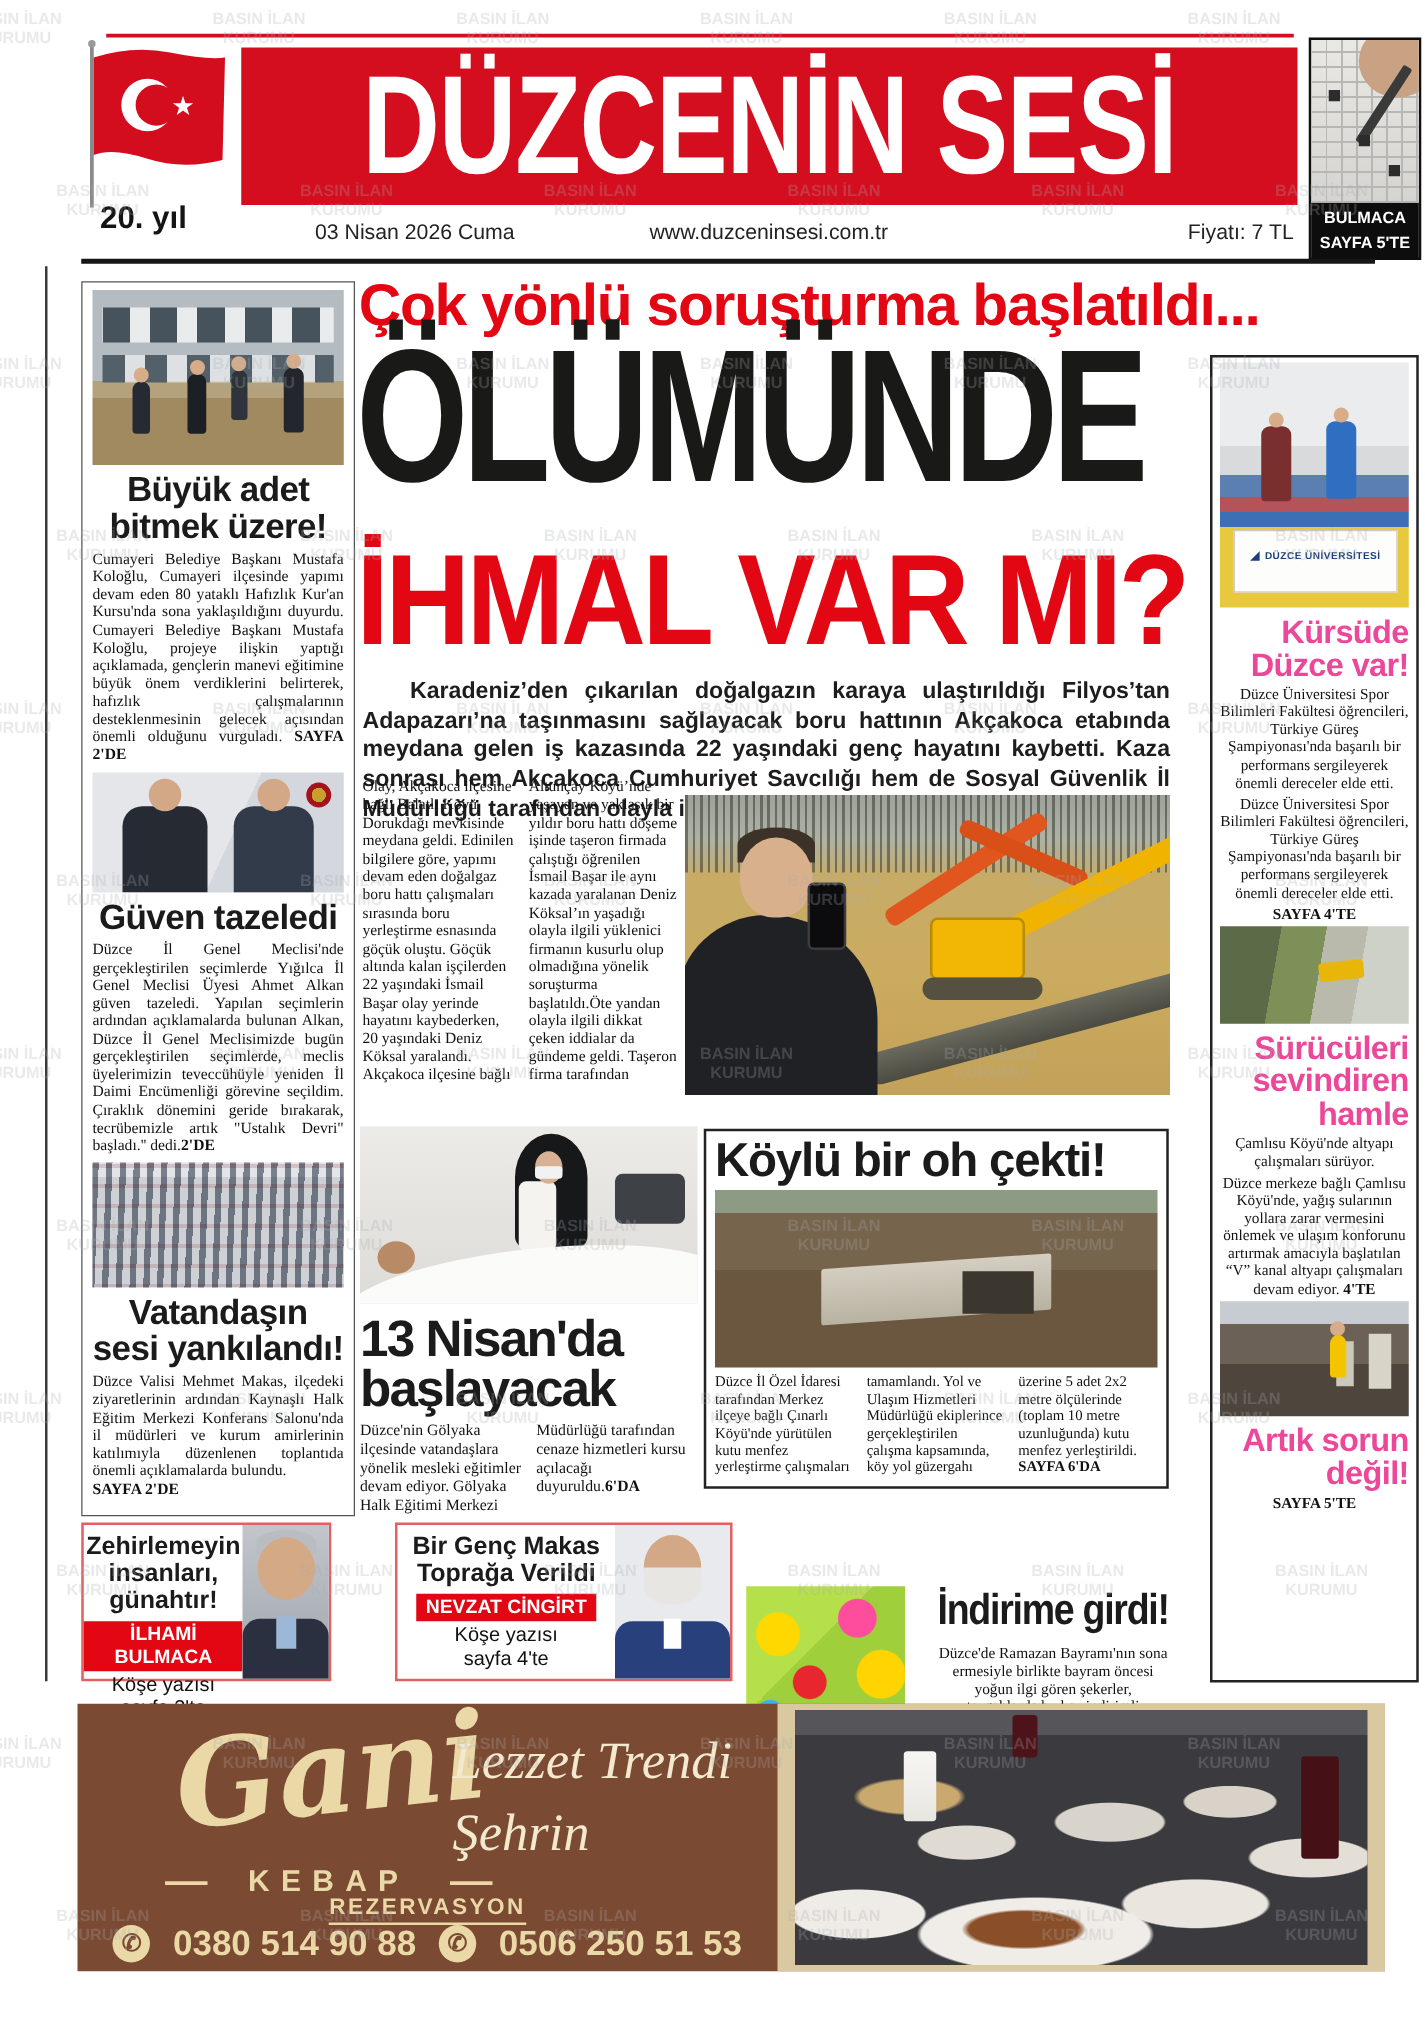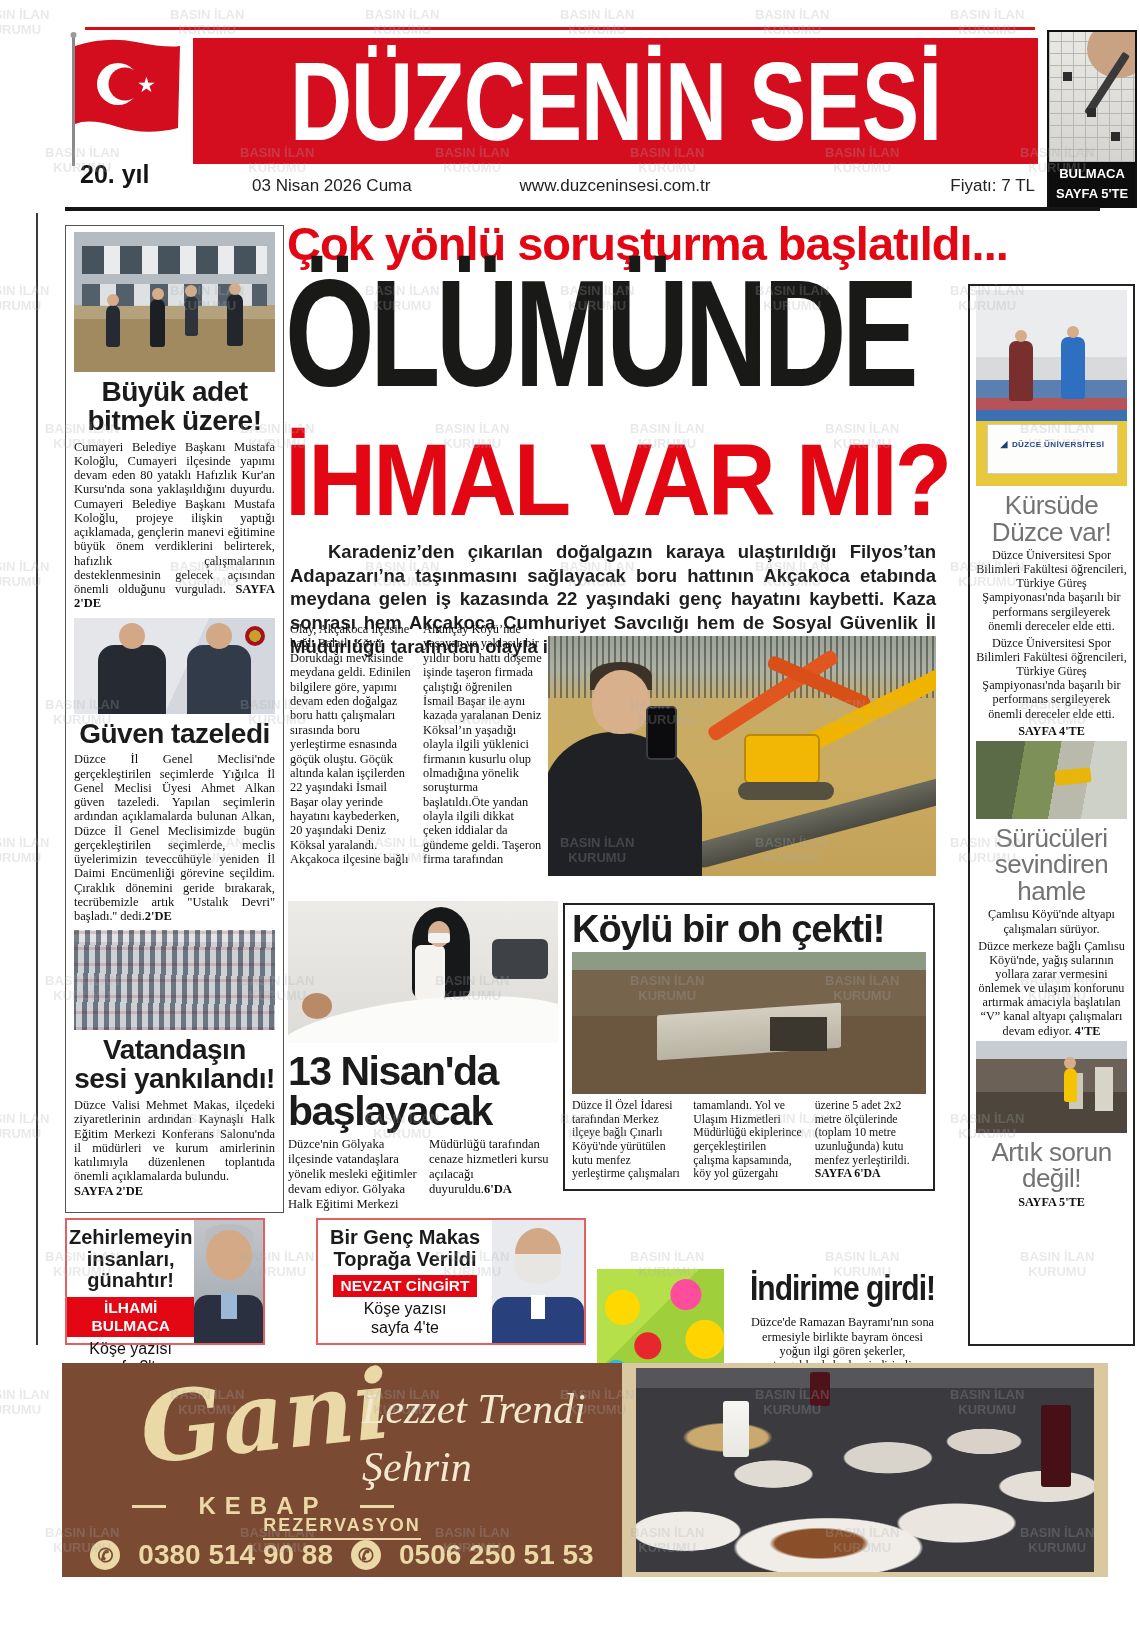--- a/index.html
+++ b/index.html
@@ -66,22 +66,22 @@
   
   #koylu{left:563px;top:903px;width:372px;height:288px;border:2px solid #222;
          box-sizing:border-box;padding:3px 7px;background:#fff;}
   #koylu .k-h{font-size:38px;font-weight:bold;letter-spacing:-1px;line-height:1;
               color:#1b1b1b;margin:2px 0 4px;}
   #koylu .k-b{column-count:3;column-gap:10px;font-family:"Liberation Serif",serif;
               font-size:11.8px;line-height:1.16;margin-top:5px;}
   
   #rightcol{left:968px;top:284px;width:167px;height:1062px;border:2px solid #222;
             box-sizing:border-box;padding:4px 6px;text-align:center;background:#fff;}
-  .rc-h{font-size:26px;font-weight:normal;line-height:1.02;letter-spacing:-0.5px;
-        color:#737373;margin:6px 0 3px;}
+  .rc-h{font-size:26px;font-weight:bold;line-height:1.02;letter-spacing:-0.5px;
+        color:#ec4899;margin:6px 0 3px;text-align:right;}
   .rc-b{font-family:"Liberation Serif",serif;font-size:12.2px;line-height:1.16;margin:3px 0;}
   
   .colbox{top:1218px;height:127px;border:2px solid #e26060;box-sizing:border-box;
           background:#fff;display:flex;}
   #colbox1{left:65px;width:200px;} #colbox2{left:316px;width:270px;}
   .cb-txt{flex:1;text-align:center;padding-top:5px;}
   .cb-h{font-size:20px;font-weight:bold;line-height:1.08;color:#1b1b1b;margin:2px 2px 5px;}
   .cb-badge{display:inline-block;background:#e30613;color:#fff;font-weight:bold;
             font-size:15.5px;padding:2px 8px;}
   .cb-note{font-size:16px;margin-top:3px;line-height:1.15;}

